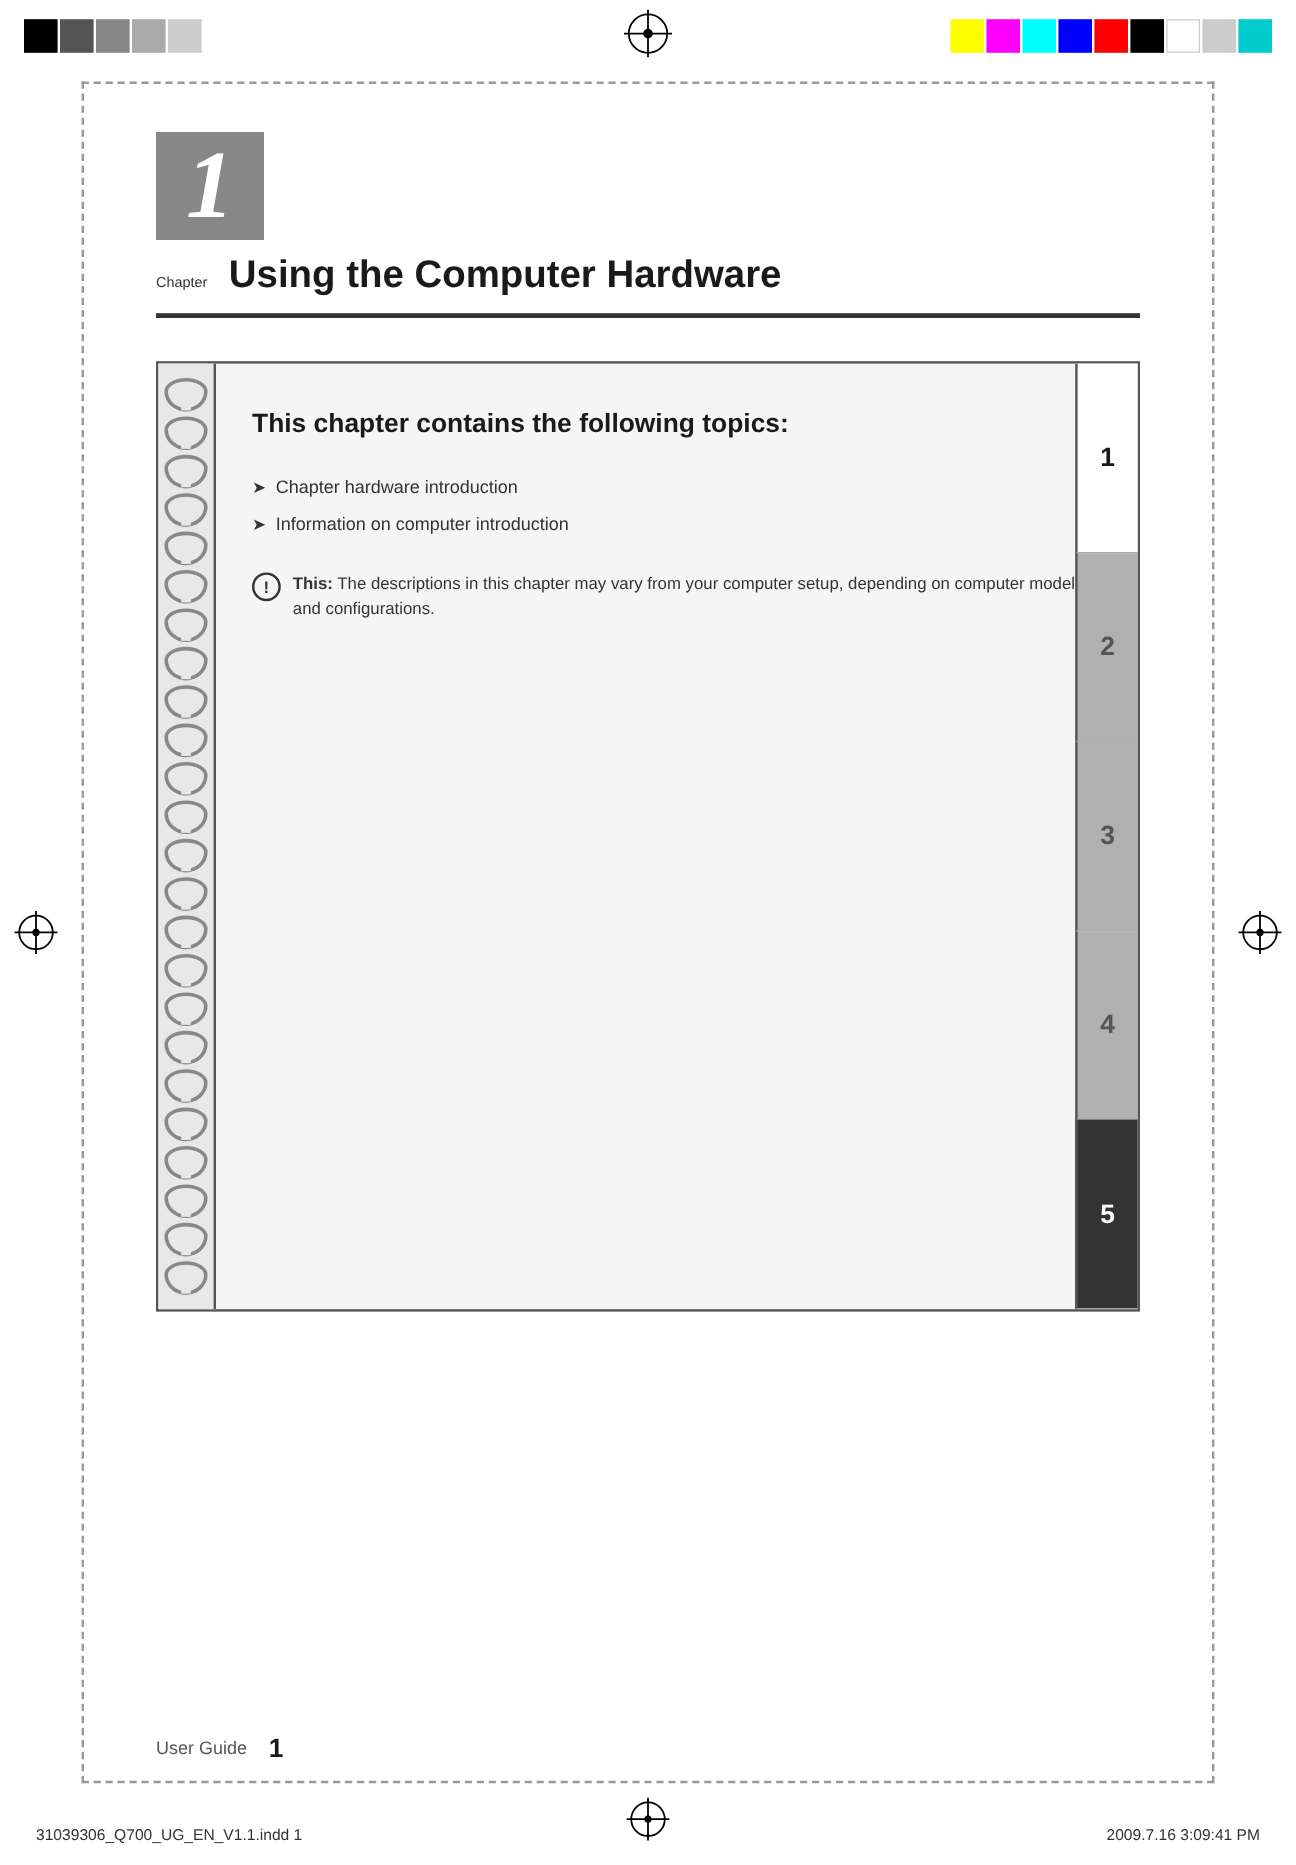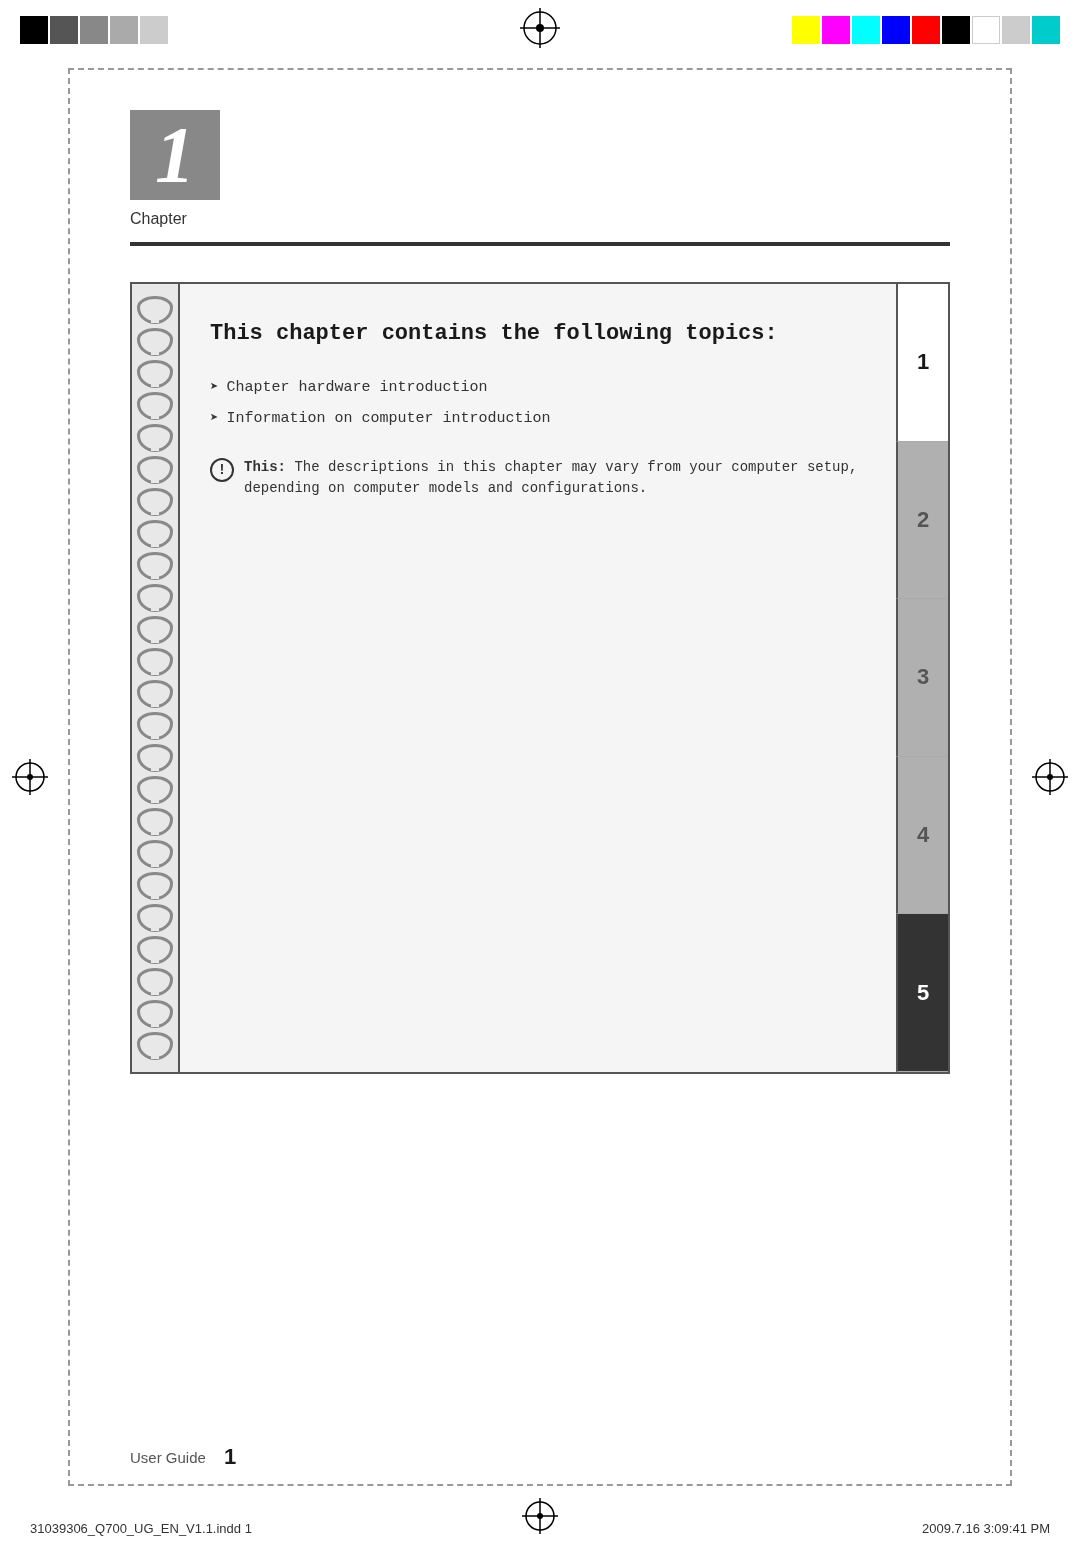--- a/index.html
+++ b/index.html
@@ -119,21 +119,21 @@
     }
 
     .chapter-title-row {
       display: flex;
       align-items: baseline;
       gap: 18px;
       margin-top: 6px;
     }
 
     .chapter-label {
-      font-size: 16px;
+      font-size: 12px;
       font-weight: normal;
       color: #333;
       font-family: Arial, sans-serif;
     }
 
     .chapter-title-text {
       font-size: 32px;
       font-weight: bold;
       color: #1a1a1a;
       font-family: Arial, sans-serif;
@@ -185,21 +185,20 @@
       transform: translateX(-50%);
       width: 8px;
       height: 6px;
       background: #e8e8e8;
     }
 
     
     .notebook-content {
       flex: 1;
       padding: 36px 20px 36px 30px;
-      font-family: Liberation Mono, monospace;
     }
 
     .notebook-title {
       font-size: 22px;
       font-weight: bold;
       color: #1a1a1a;
       margin-bottom: 28px;
       line-height: 1.3;
     }
 
@@ -379,20 +378,21 @@
 </svg>
 
 <div class="page-area">
 
   <div class="chapter-header">
     <div class="chapter-number-block">
       <span class="chapter-number-big">1</span>
     </div>
     <div class="chapter-title-row">
       <span class="chapter-label">Chapter</span>
+      <span class="chapter-title-text">Using the Computer Hardware</span>
     </div>
   </div>
 
   <div class="chapter-divider"></div>
 
   <div class="notebook-area">
 
     <div class="spiral-binding">
 
       <div class="spiral-ring"></div>

